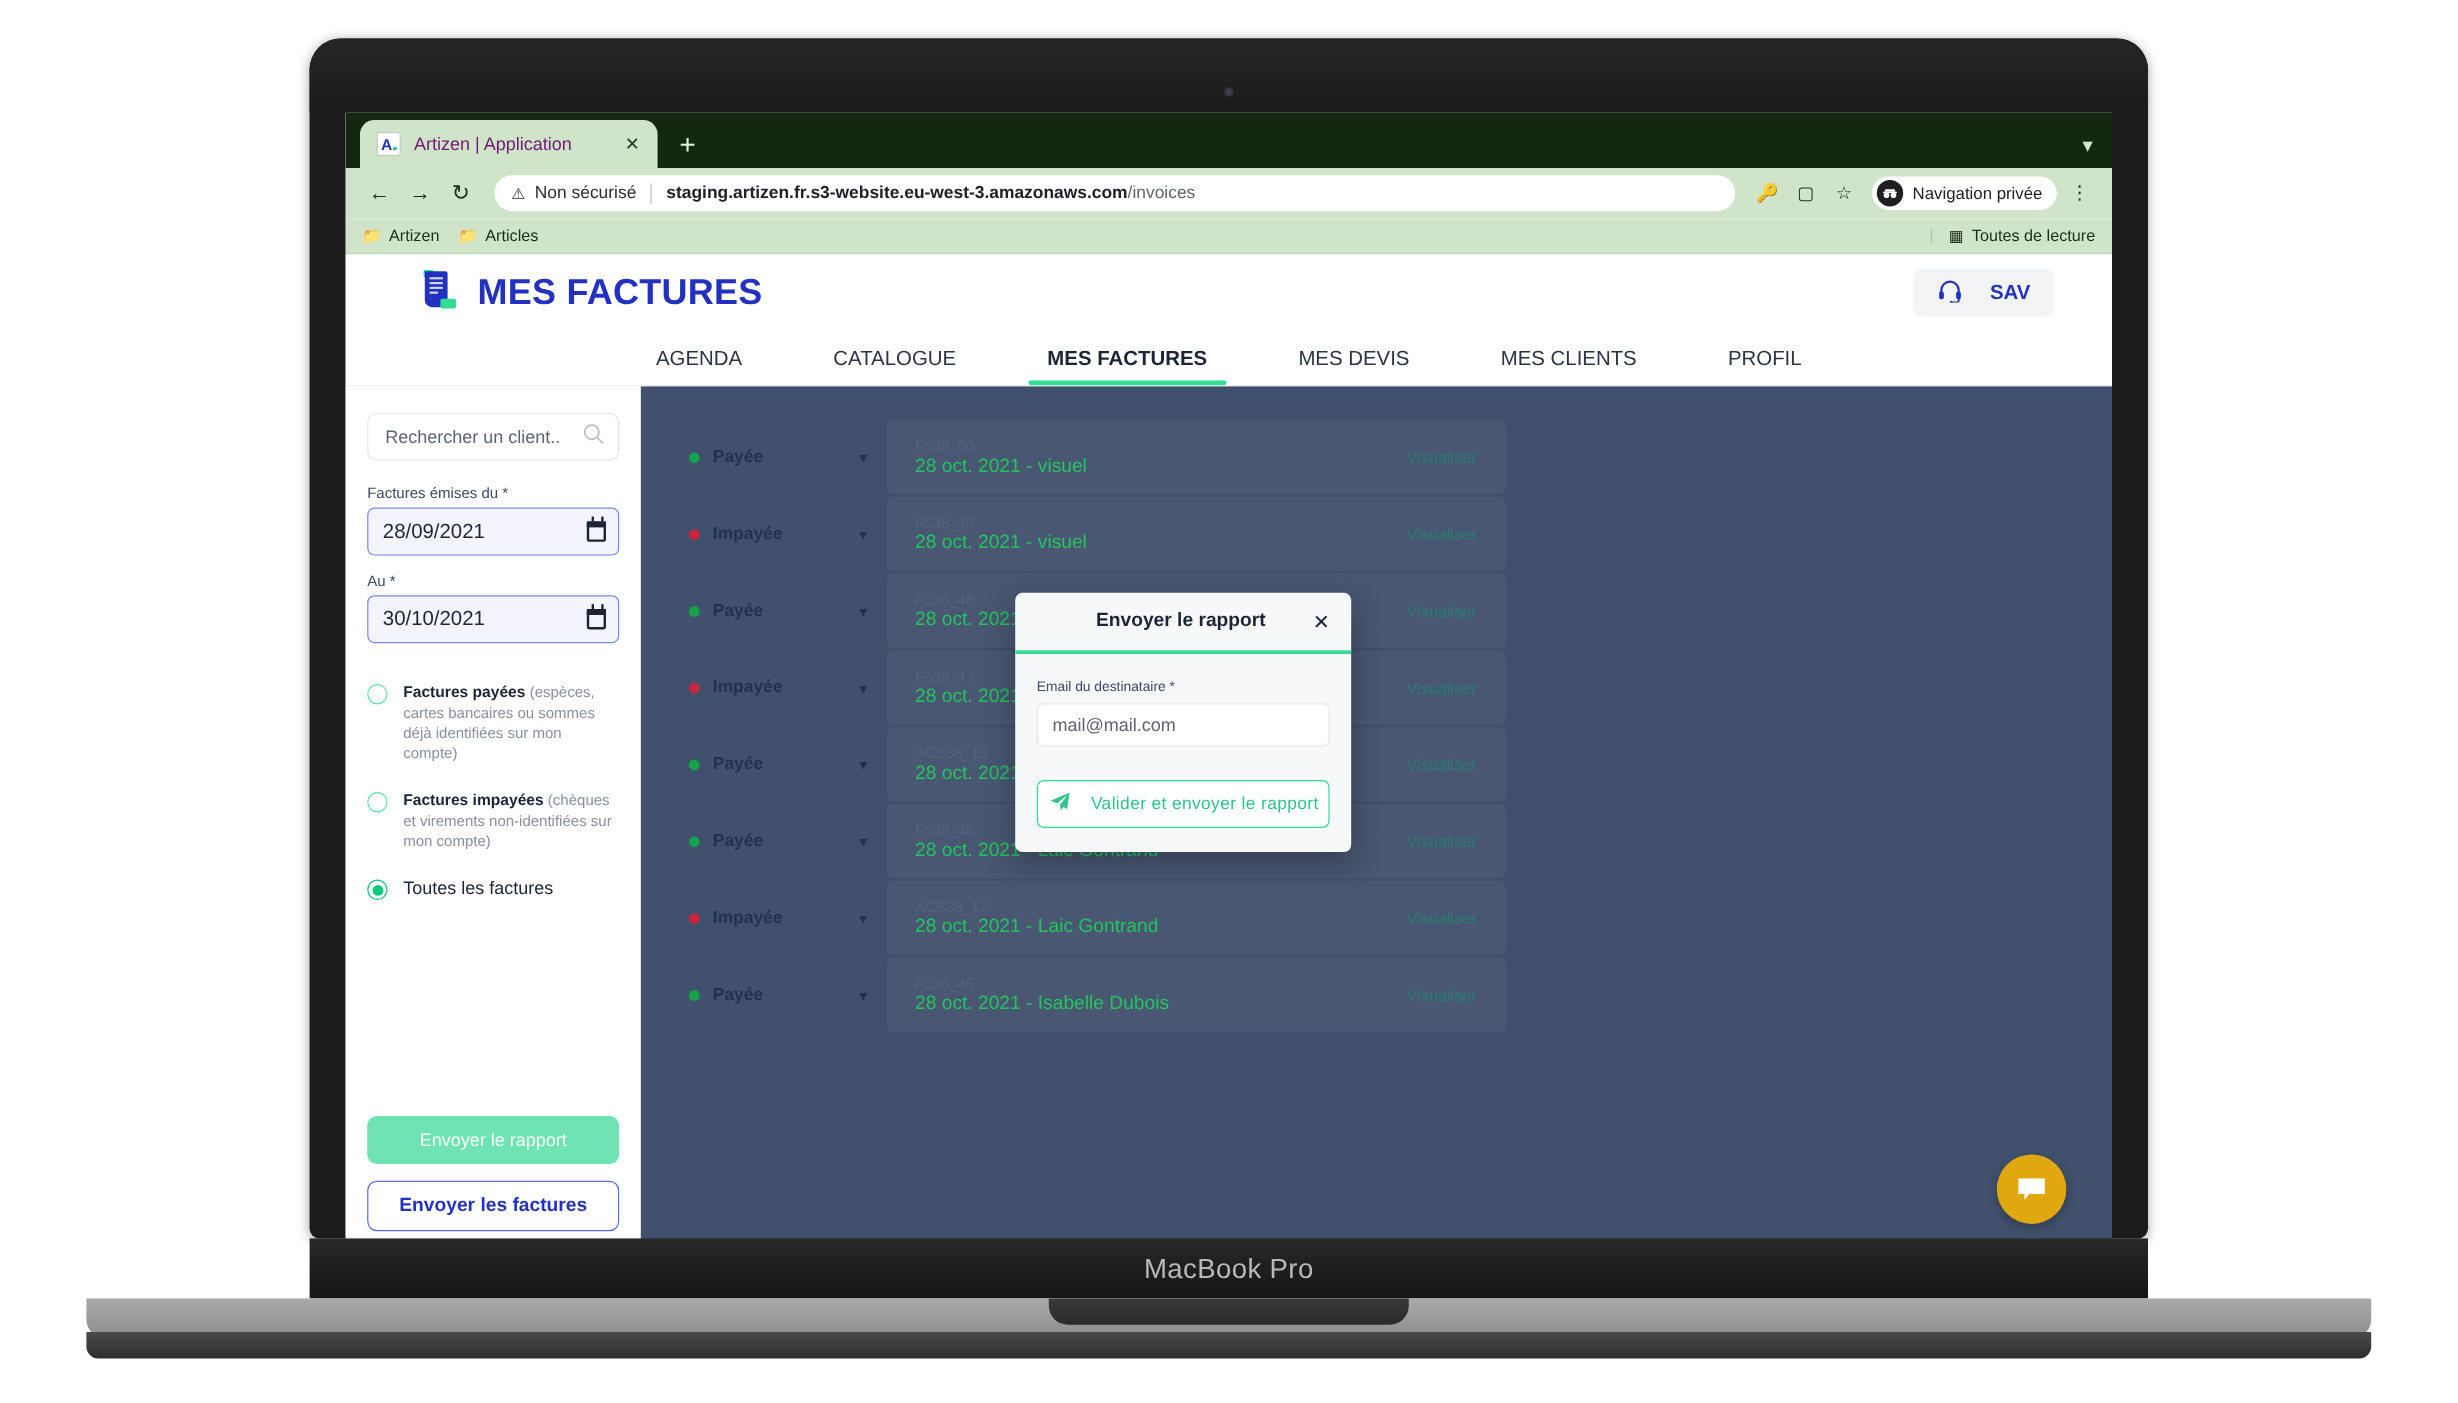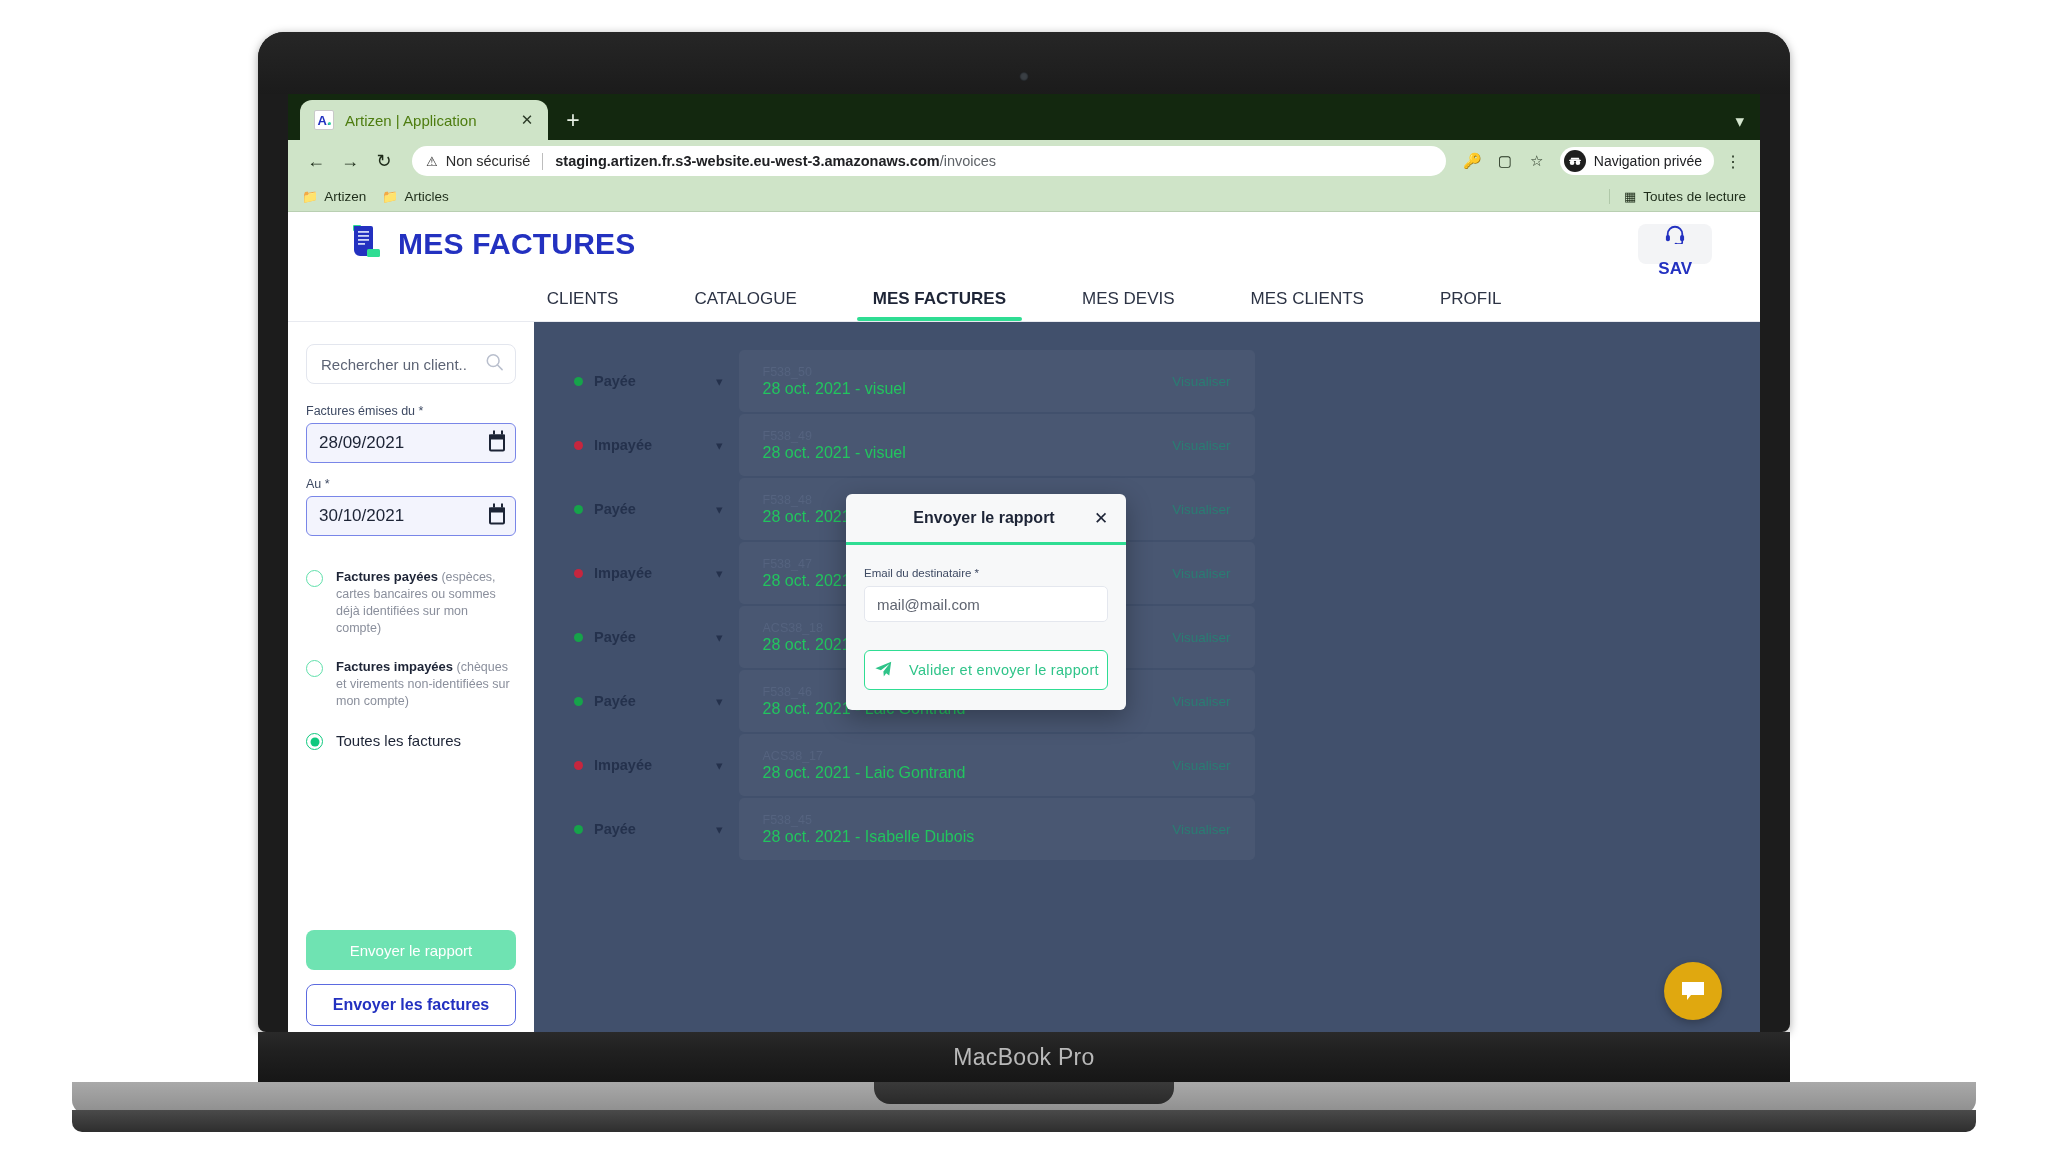--- a/index.html
+++ b/index.html
@@ -81,21 +81,21 @@
     border: 1px solid #c9c9c9; border-radius: 2px;
     display: flex; align-items: center; justify-content: center;
     font-size: 13px; font-weight: bold; color: #2331c0;
     position: relative; flex: 0 0 auto;
   }
   .tab-favicon::after {
     content: ""; position: absolute; right: 2px; bottom: 4px;
     width: 3px; height: 3px; border-radius: 50%; background: #2fd39a;
   }
   .tab-title {
-    flex: 1; font-size: 15px; color: #4d7c0f; white-space: nowrap;
+    flex: 1; font-size: 15px; color: #701a75; white-space: nowrap;
     overflow: hidden; text-overflow: ellipsis;
   }
   .tab-close {
     width: 18px; height: 18px; font-size: 15px; color: #2b3a27;
     display: flex; align-items: center; justify-content: center;
   }
   .tab-new {
     width: 30px; height: 30px; margin: 0 0 5px 10px;
     color: #e7f0e4; font-size: 23px; font-weight: 300;
     display: flex; align-items: center; justify-content: center;
@@ -172,23 +172,23 @@
   .app-header {
     height: 64px; display: flex; align-items: center;
     padding: 0 48px 0 48px; background: #fff;
   }
   .brand { display: flex; align-items: center; gap: 16px; margin-left: 12px; }
   .brand-title {
     font-size: 30px; font-weight: bold; color: #2331c0; letter-spacing: .2px;
   }
   .header-spacer { flex: 1; }
   .sav-btn {
-    display: flex; align-items: center; gap: 11px;
+    display: flex; align-items: center; gap: 22px;
     height: 40px; padding: 0 20px;
-    background: #f3f4f6; border-radius: 8px; flex-direction: column;
+    background: #f3f4f6; border-radius: 8px;
   }
   .sav-label { font-size: 17px; font-weight: bold; color: #2331c0; }
 
   .app-nav {
     height: 46px; display: flex; align-items: stretch;
     justify-content: center; gap: 0; background: #fff;
     border-bottom: 1px solid #e8eaf0;
   }
   .nav-tab {
     position: relative; display: flex; align-items: center;
@@ -463,21 +463,21 @@
                 <rect x="17.6" y="12" width="4.4" height="7" rx="2" fill="#2331c0"></rect>
                 <path d="M20 19v1a2 2 0 0 1-2 2h-4" fill="none" stroke="#2331c0" stroke-width="1.8" stroke-linecap="round"></path>
                 <circle cx="13" cy="22" r="1.4" fill="#2331c0"></circle>
               </svg>
             </span>
             <span class="sav-label">SAV</span>
           </div>
         </div>
 
         <div class="app-nav">
-          <div class="nav-tab">CLIENTS</div>
+          <div class="nav-tab">AGENDA</div>
           <div class="nav-tab">CATALOGUE</div>
           <div class="nav-tab active">MES FACTURES</div>
           <div class="nav-tab">MES DEVIS</div>
           <div class="nav-tab">MES CLIENTS</div>
           <div class="nav-tab">PROFIL</div>
         </div>
 
         <div class="app-body">
 
           <div class="sidebar">

